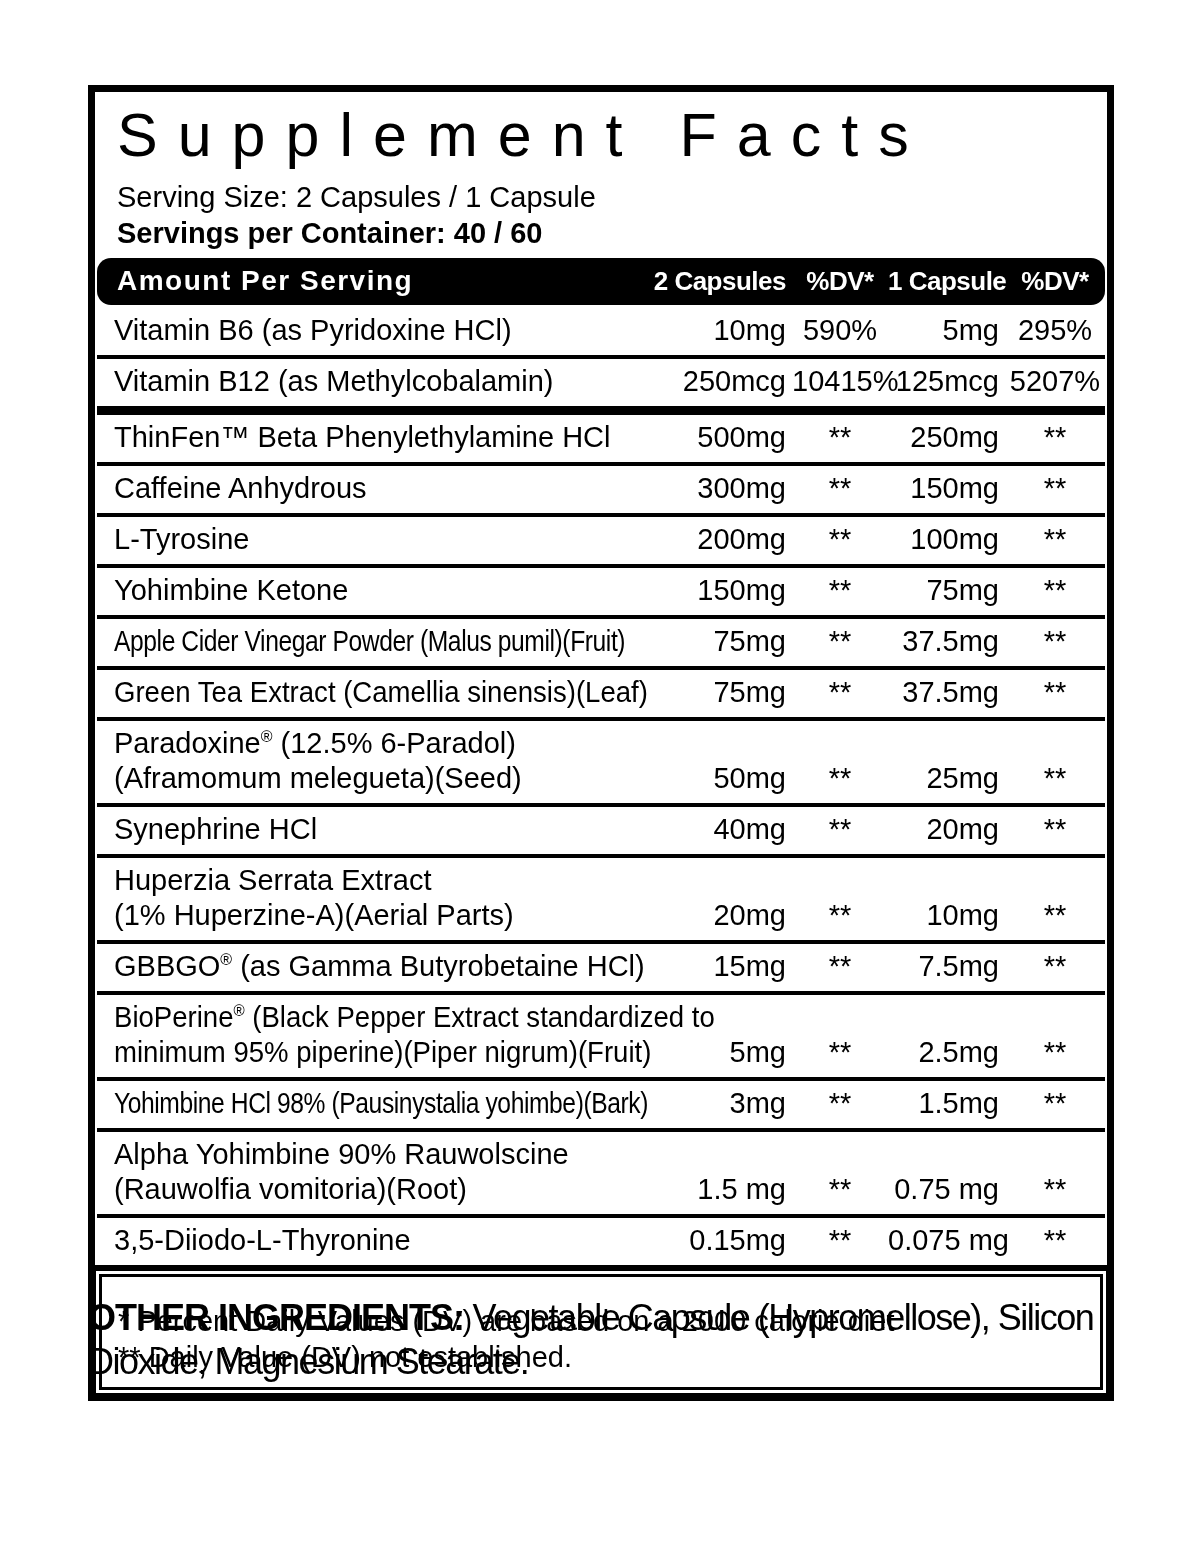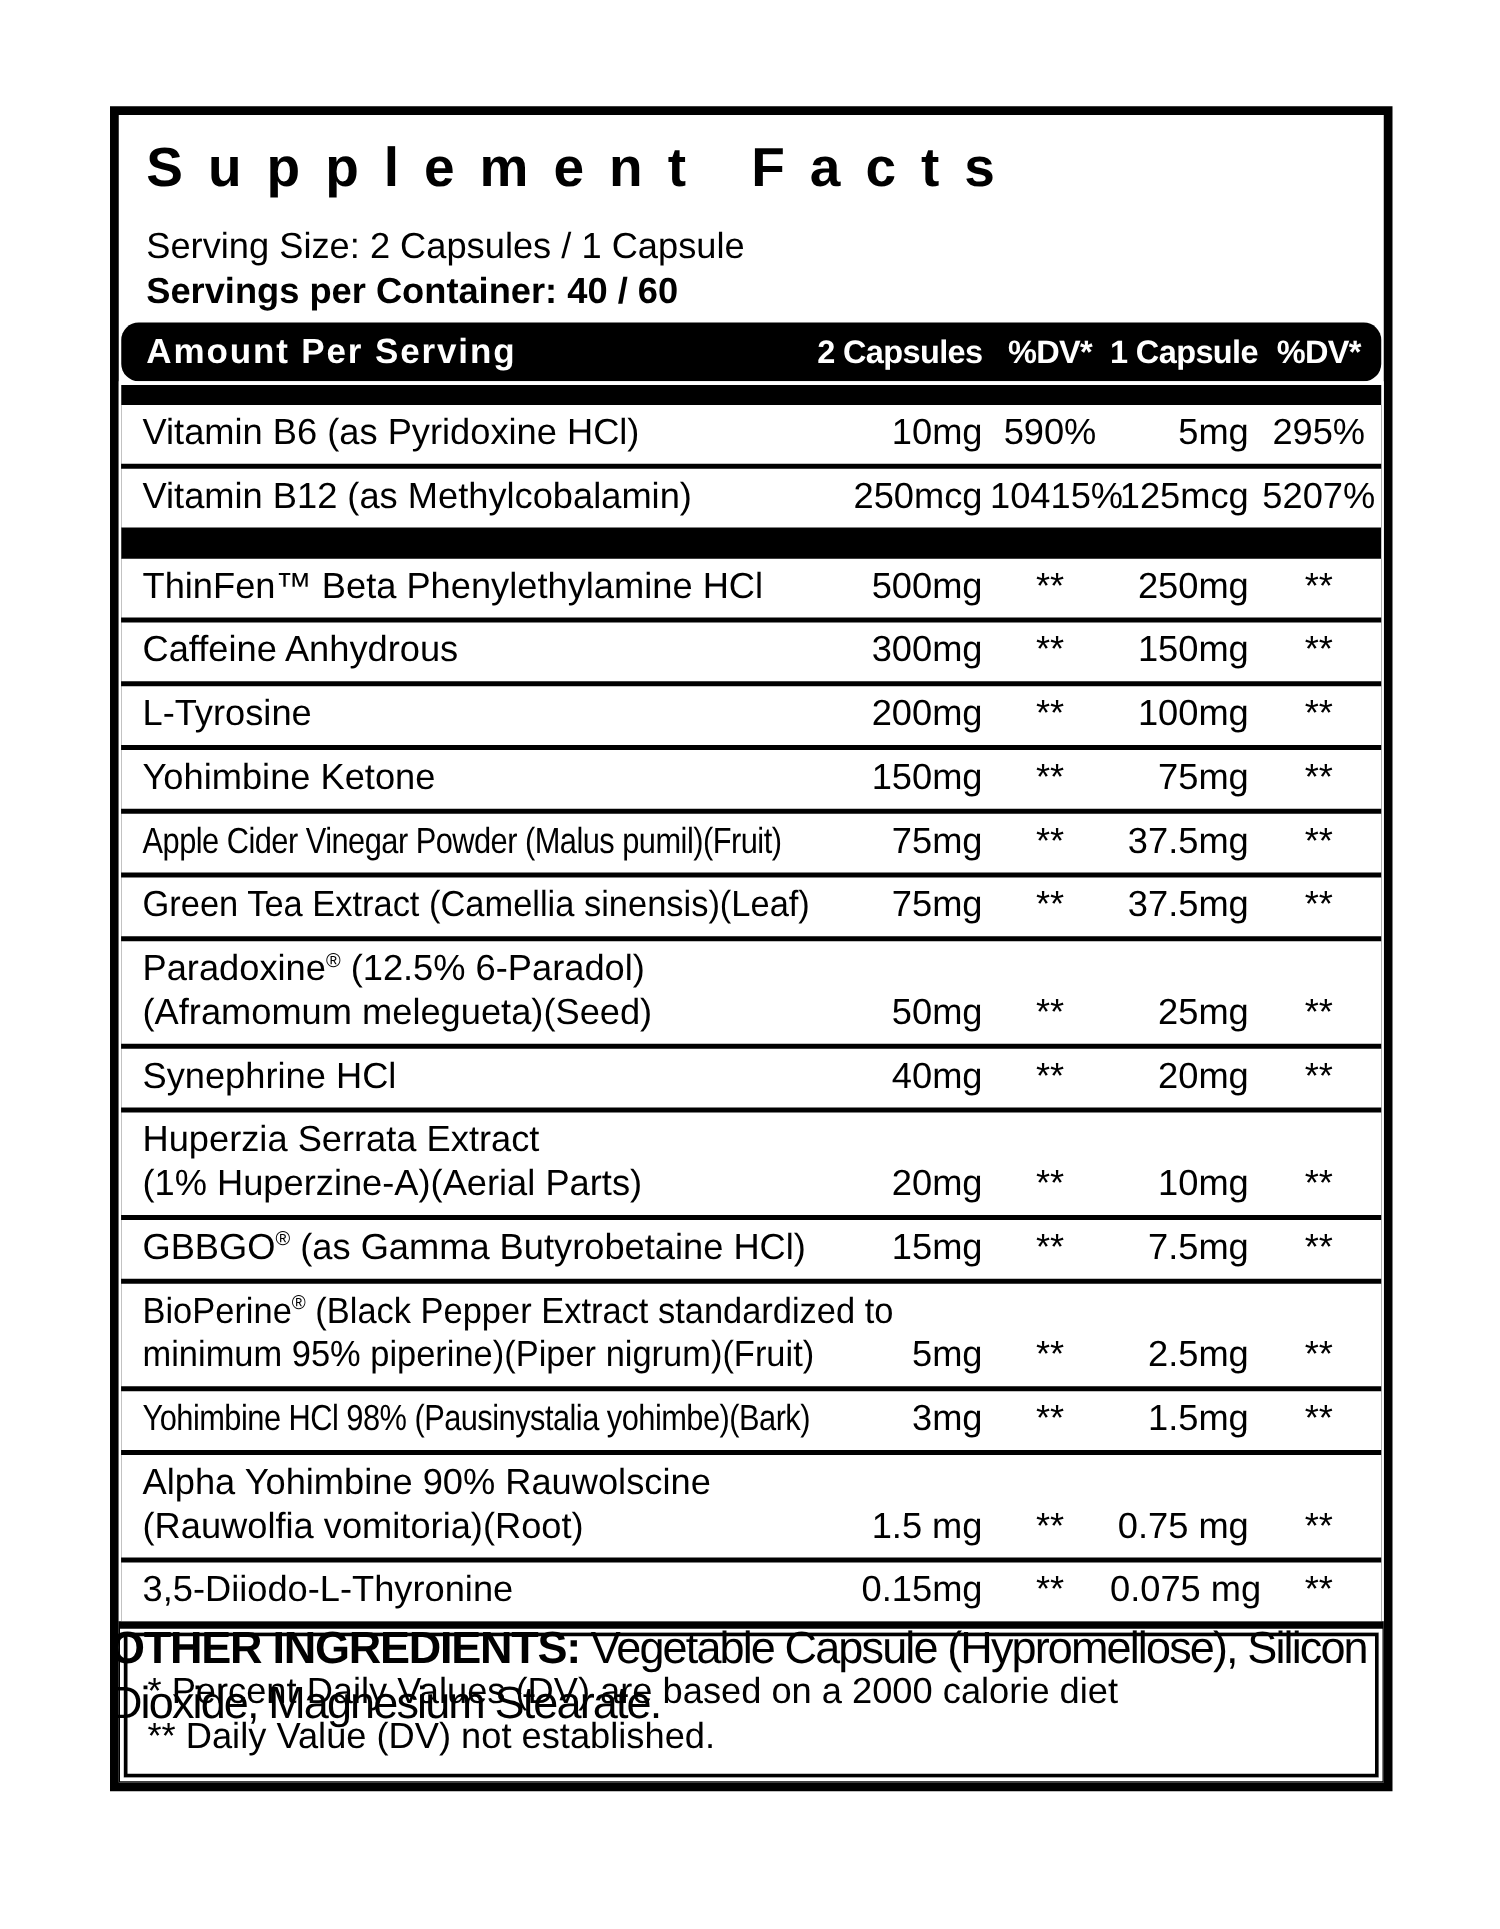--- a/index.html
+++ b/index.html
@@ -23,22 +23,22 @@
     left: 88px;
     top: 85px;
     width: 1026px;
     border: 7px solid #000;
     background: #fff;
   }
 
   
   .head { padding: 10px 20px 8px 22px; }
   .panel-title {
-    font-size: 44px;
-    font-weight: bold;
+    font-size: 61px;
+    font-weight: normal;
     letter-spacing: 20px;
     line-height: 66px;
     white-space: nowrap;
   }
   .serving-size {
     font-size: 29px;
     line-height: 34px;
     margin-top: 12px;
   }
   .servings-container {
@@ -76,21 +76,21 @@
   .col-header .chead {
     font-size: 26px;
     font-weight: bold;
     letter-spacing: -0.5px;
     white-space: nowrap;
   }
 
   
   .rows-wrap { padding: 3px 2px 0 2px; background: #fff; }
   .rows { background: #000; display: flex; flex-direction: column; gap: 9px; }
-  .section { background: #000; display: flex; flex-direction: column; gap: 4px; margin-top: 16px; }
+  .section { background: #000; display: flex; flex-direction: column; gap: 4px; }
   .row {
     background: #fff;
     padding: 5px 0 7px 0;
     min-height: 45px;
   }
   .row .name {
     padding-left: 17px;
     font-size: 29px;
     line-height: 35px;
   }

